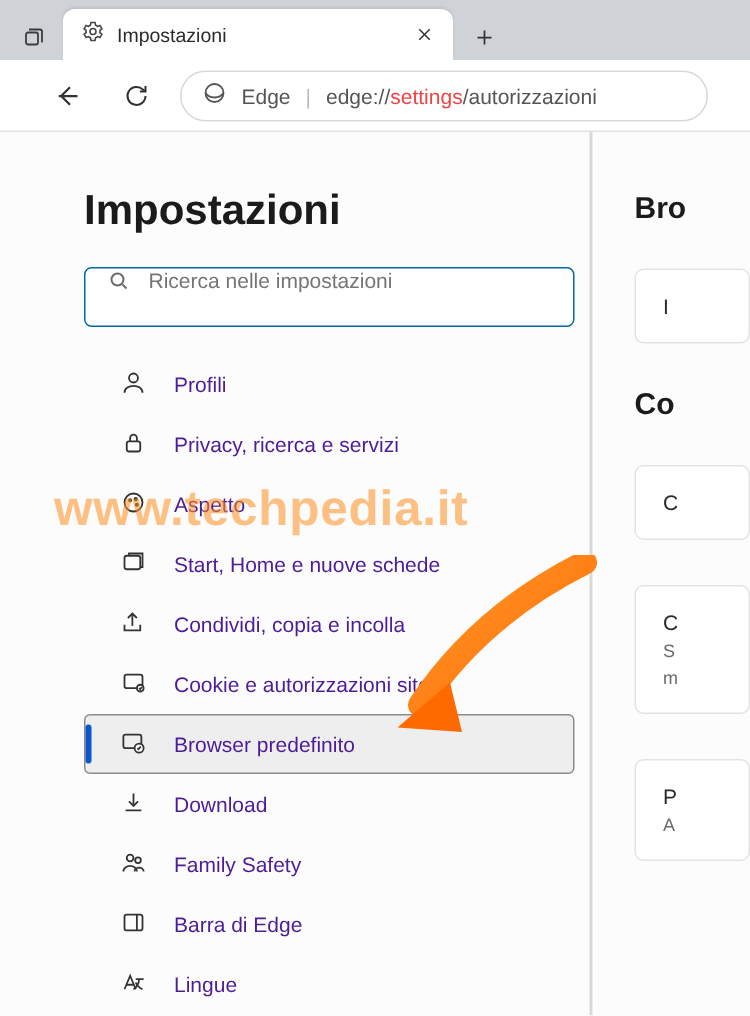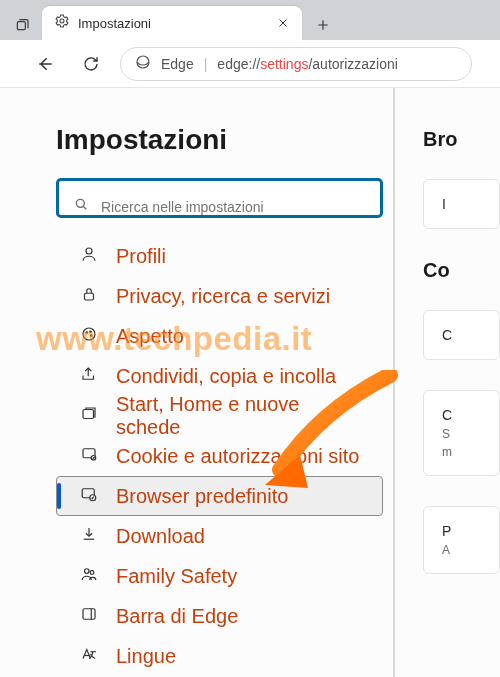--- a/index.html
+++ b/index.html
@@ -86,44 +86,44 @@
       border-right: 2px solid #d9d9d9;
     }
     .h1 {
       font-size: 28px;
       font-weight: 700;
       color: #1b1b1b;
       margin-bottom: 22px;
     }
     .search {
       display: flex;
-      align-items: flex-end;
+      align-items: flex-start;
       gap: 12px;
       height: 40px;
-      border: 3px solid #0369a1;
+      border: 1px solid #0369a1;
       border-radius: 5px;
       padding: 0 14px;
       margin-bottom: 18px;
       background: #fff;
       color: #6a6a6a;
       font-size: 14px;
     }
     .search input {
       border: none; outline: none; flex: 1;
       font-size: 14px; background: transparent;
       color: #2b2b2b;
     }
     .menu { display: flex; flex-direction: column; }
     .item {
       display: flex; align-items: center;
       gap: 18px;
       height: 40px;
       padding: 0 14px 0 24px;
-      font-size: 20px;
-      color: #c2410c;
+      font-size: 14px;
+      color: #4c1d95;
       border-radius: 4px;
       cursor: pointer;
     }
     .item svg { width: 18px; height: 18px; flex-shrink: 0; }
     .item.selected {
       background: #eeeeee;
       border: 1px solid #8b8b8b;
       position: relative;
       padding-left: 23px;
     }
@@ -264,33 +264,33 @@
               <circle cx="12" cy="12" r="8"></circle>
               <circle cx="9" cy="10" r="1" fill="#333"></circle>
               <circle cx="14" cy="9" r="1" fill="#333"></circle>
               <circle cx="15" cy="14" r="1" fill="#333"></circle>
             </svg></span>
         <span>Aspetto</span>
       </div>
 
       <div class="item">
         <span><svg viewBox="0 0 24 24" fill="none" stroke="#333" stroke-width="1.6">
+              <rect x="4" y="6" width="14" height="12" rx="2"></rect>
+              <path d="M8 6V4h12v12h-2"></path>
+            </svg></span>
+        <span>Start, Home e nuove schede</span>
+      </div>
+
+      <div class="item">
+        <span><svg viewBox="0 0 24 24" fill="none" stroke="#333" stroke-width="1.6">
               <path d="M4 14v5h14v-5"></path>
               <path d="M11 4v11"></path>
               <path d="M7 8l4-4 4 4"></path>
             </svg></span>
         <span>Condividi, copia e incolla</span>
-      </div>
-
-      <div class="item">
-        <span><svg viewBox="0 0 24 24" fill="none" stroke="#333" stroke-width="1.6">
-              <rect x="4" y="6" width="14" height="12" rx="2"></rect>
-              <path d="M8 6V4h12v12h-2"></path>
-            </svg></span>
-        <span>Start, Home e nuove schede</span>
       </div>
 
       <div class="item">
         <span><svg viewBox="0 0 24 24" fill="none" stroke="#333" stroke-width="1.6">
               <rect x="4" y="5" width="16" height="12" rx="2"></rect>
               <circle cx="18" cy="17" r="3" fill="#fff"></circle>
               <path d="M17 17l1 1 1.5-2"></path>
             </svg></span>
         <span>Cookie e autorizzazioni sito</span>
       </div>

